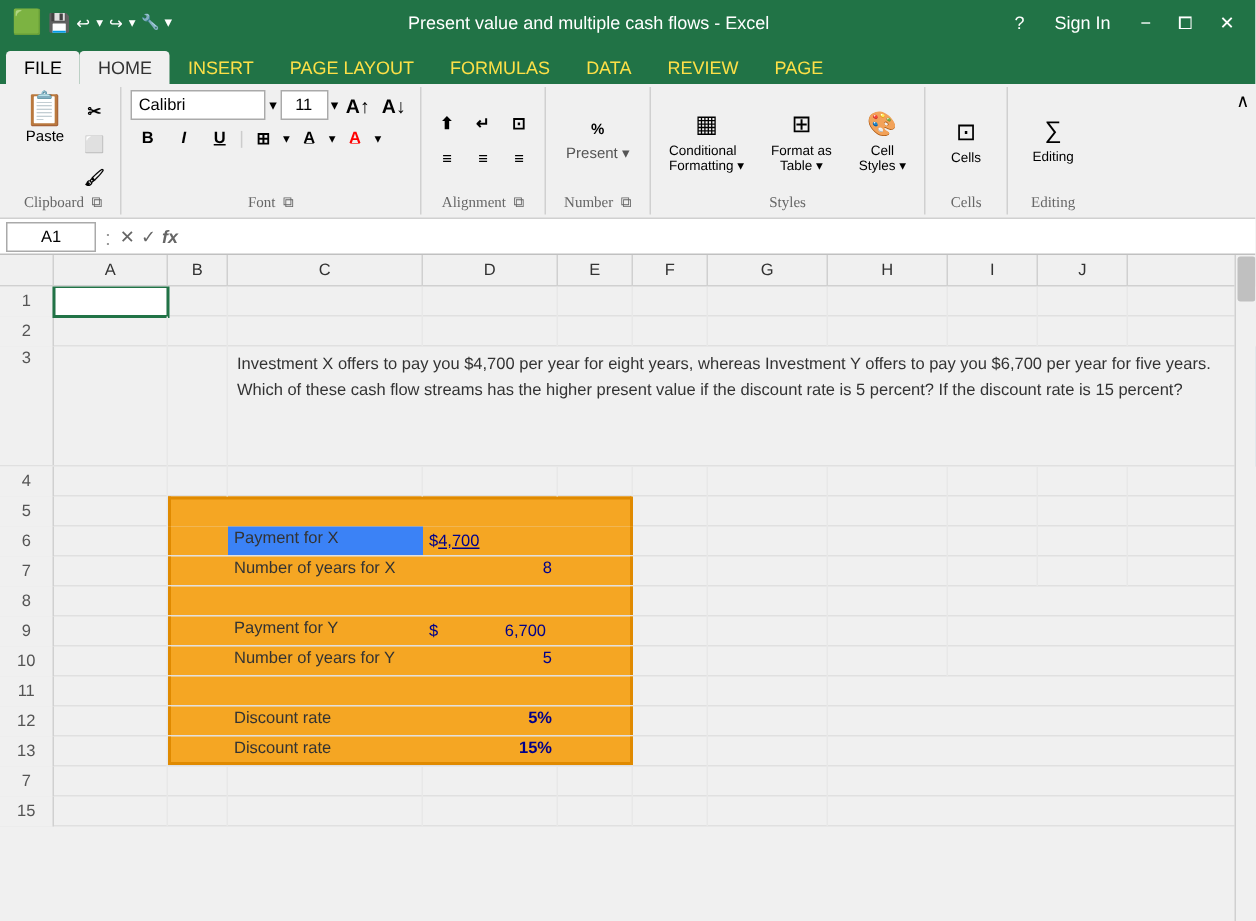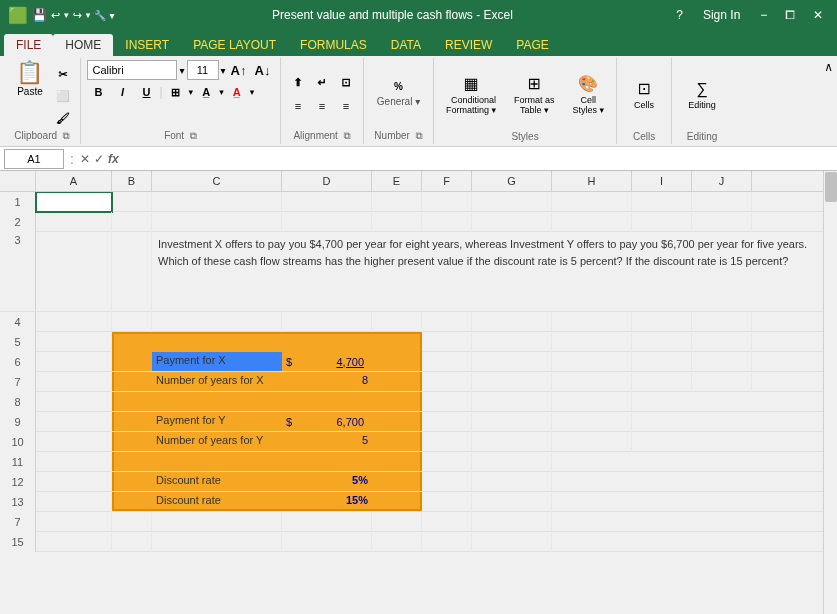--- a/index.html
+++ b/index.html
@@ -30,21 +30,21 @@
     }
     .ribbon-tab {
       padding: 4px 12px;
       font-size: 12px;
       cursor: pointer;
       color: #fde047;
       border-radius: 3px 3px 0 0;
     }
     .ribbon-tab.active {
       background: #f0f0f0;
-      color: #7f1d1d;
+      color: #000000;
     }
 
     
     .ribbon {
       background: #f0f0f0;
       border-bottom: 1px solid #d0d0d0;
       display: flex;
       align-items: stretch;
       padding: 2px 4px;
       min-height: 80px;
@@ -65,20 +65,21 @@
       align-items: flex-start;
       gap: 2px;
       flex: 1;
     }
     .ribbon-group-label {
       font-size: 10px;
       color: #666;
       margin-top: auto;
       padding-top: 2px;
       white-space: nowrap;
+      font-family: Liberation Serif, serif;
     }
     .ribbon-btn-large {
       display: flex;
       flex-direction: column;
       align-items: center;
       justify-content: center;
       padding: 2px 6px;
       cursor: pointer;
       border-radius: 3px;
       min-width: 40px;
@@ -357,30 +358,30 @@
       </div>
     </div>
     <div class="ribbon-group-label">Alignment &nbsp;⧉</div>
   </div>
 
   <div class="ribbon-group" style="min-width:70px;">
     <div class="ribbon-group-content" style="flex-direction:column; align-items:center; justify-content:center; flex:1; gap:4px;">
       <div style="display:flex; gap:2px; align-items:center;">
         <span style="font-size:10px; font-weight:bold;">%</span>
       </div>
-      <div style="font-size:10px; color:#555;">General ▾</div>
+      <div style="font-size:10px; color:#555;">Present ▾</div>
     </div>
     <div class="ribbon-group-label">Number &nbsp;⧉</div>
   </div>
 
   <div class="ribbon-group" style="min-width:180px;">
     <div class="ribbon-group-content" style="align-items:center; gap:6px;">
       <div class="ribbon-btn-large">
         <span class="icon-medium">▦</span>
-        <span style="font-size:9px; text-align:right;">Conditional<br>Formatting ▾</span>
+        <span style="font-size:9px; text-align:left;">Conditional<br>Formatting ▾</span>
       </div>
       <div class="ribbon-btn-large">
         <span class="icon-medium">⊞</span>
         <span style="font-size:9px; text-align:center;">Format as<br>Table ▾</span>
       </div>
       <div class="ribbon-btn-large">
         <span class="icon-medium">🎨</span>
         <span style="font-size:9px; text-align:center;">Cell<br>Styles ▾</span>
       </div>
     </div>
@@ -512,21 +513,21 @@
         <div style="flex:1;"></div>
       </div>
 
       <div class="grid-row row-h20">
         <div class="row-num">6</div>
         <div class="grid-cell" style="width:76px;"></div>
         <div style="width:40px; background:#f5a623; border-left:2px solid #e08a00;"></div>
         <div style="width:130px; background:#3b82f6; padding:2px 4px; font-size:11px; color:#333;">Payment for X</div>
         <div style="width:90px; background:#f5a623; padding:2px 4px; font-size:11px; color:#00008b; display:flex; justify-content:space-between; align-items:center;">
           <span>$</span>
-          <span style="text-align:right; flex:1; padding-right:4px;text-decoration:underline;">4,700</span>
+          <span style="flex:1; padding-right:4px;text-decoration:underline;">4,700</span>
         </div>
         <div style="width:50px; background:#f5a623; border-right:2px solid #e08a00;"></div>
         <div class="grid-cell" style="width:50px;"></div>
         <div class="grid-cell" style="width:80px;"></div>
         <div class="grid-cell" style="width:80px;"></div>
         <div class="grid-cell" style="width:60px;"></div>
         <div class="grid-cell" style="width:60px;"></div>
         <div style="flex:1;"></div>
       </div>
 

